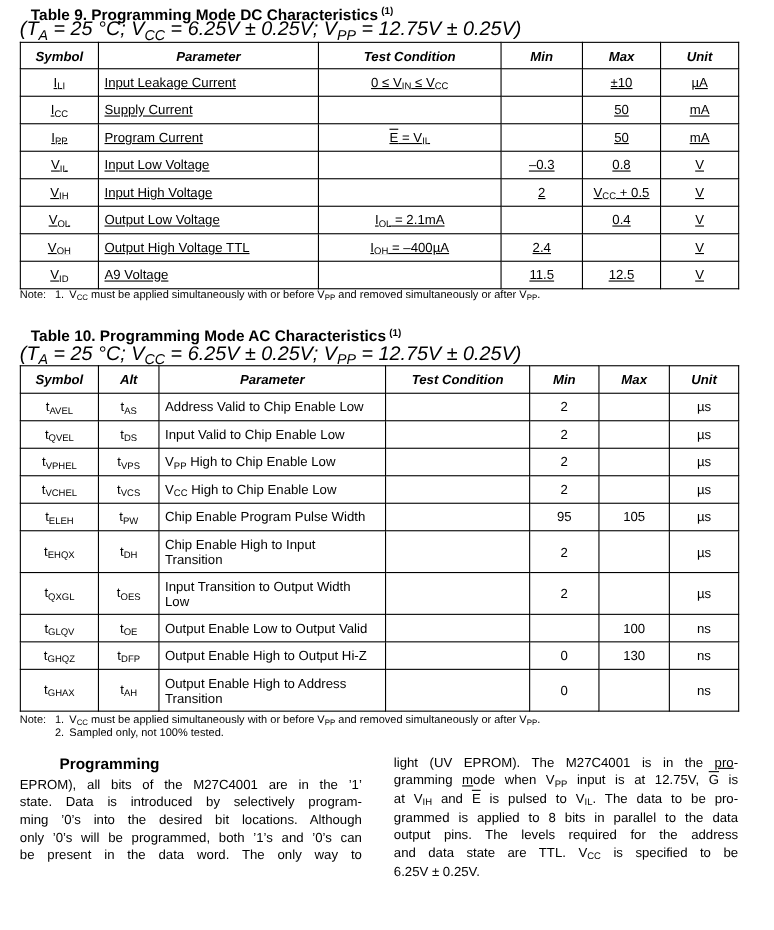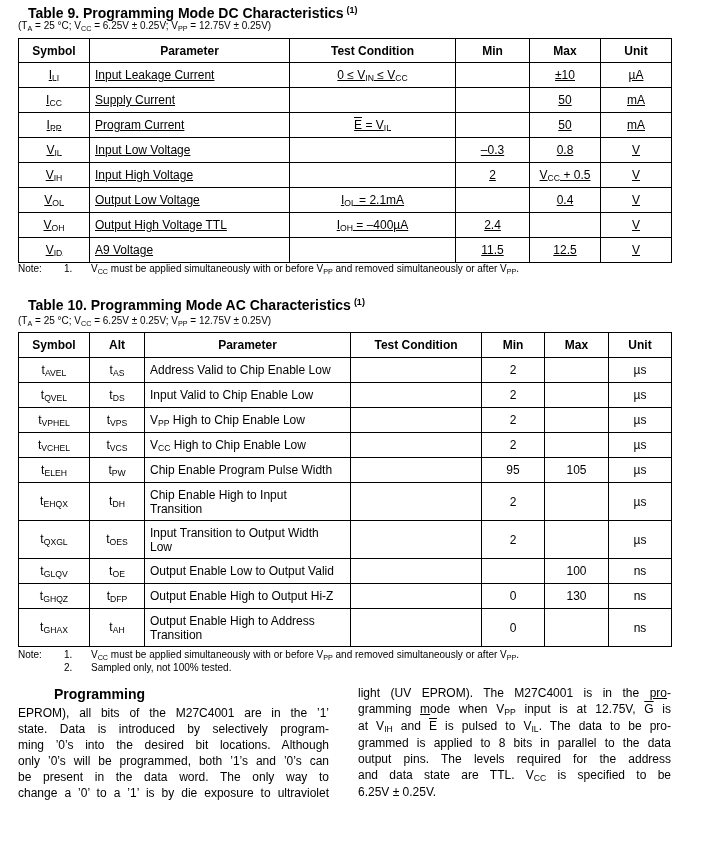--- a/index.html
+++ b/index.html
@@ -2,39 +2,39 @@
 <html><head>
 <meta charset="utf-8">
 <style>
   html, body { margin: 0; padding: 0; }
   body {
     width: 704px; height: 845px; background: #ffffff; position: relative; overflow: hidden;
     font-family: "Liberation Sans", sans-serif; color: #000;
   }
   .tbl-title { position: absolute; left: 28px; font-size: 14px; font-weight: bold; line-height: 16px; white-space: nowrap; }
   .tbl-title .ref { font-size: 9px; position: relative; top: -5px; margin-left: 3px; }
-  .tbl-cond { position: absolute; left: 18px; font-size: 10px; line-height: 16px; white-space: nowrap; }
+  .tbl-cond { position: absolute; left: 18px; font-size: 18px; line-height: 16px; white-space: nowrap; font-style: italic; }
   .sub { font-size: 0.72em; position: relative; top: 0.28em; }
   .over { text-decoration: overline; }
   .u { text-decoration: underline; }
 
   table.spec { position: absolute; left: 18px; border-collapse: collapse; table-layout: fixed; width: 653px; font-size: 12px; }
   table.spec th, table.spec td { border: 1px solid #000; padding: 0; text-align: center; vertical-align: middle; line-height: 14px; white-space: nowrap; overflow: hidden; }
-  table.spec th { font-weight: bold; }
+  table.spec th { font-weight: bold; font-style: italic; }
   table.spec td.param { text-align: left; padding-left: 5px; }
   #t9 { top: 38px; }
   #t9 tr.hdr { height: 24px; }
   #t9 tr.row { height: 25px; text-decoration: underline; }
   #t10 { top: 332px; }
   #t10 tr.hdr { height: 25px; }
   #t10 tr.row { height: 25px; }
   #t10 tr.row.tall { height: 38px; margin-top: 44px; }
 
   .notes { position: absolute; left: 18px; font-size: 10px; line-height: 12px; white-space: nowrap; }
-  .note-line { display: flex; gap: 14px; }
+  .note-line { display: flex; }
   .note-label { display: inline-block; width: 32px; }
   .note-num { display: inline-block; width: 13px; }
 
   .sec-head { position: absolute; left: 18px; top: 686px; font-size: 14px; font-weight: bold; line-height: 16px; padding-left: 36px; }
   .col { position: absolute; }
   .col .ln { font-size: 12px; line-height: 16px; text-align: justify; text-align-last: justify; }
   .col .ln.last { text-align-last: left; }
   #col-left { left: 18px; top: 705px; width: 311px; }
   #col-right { left: 358px; top: 685px; width: 313px; }
 </style>
@@ -275,21 +275,20 @@
     </div>
   </div>
 
 <div class="sec-head">Programming</div>
 <div class="col" id="col-left">
     <div class="ln"><span>EPROM), all bits of the M27C4001 are in the ’1’</span></div>
     <div class="ln"><span>state. Data is introduced by selectively program-</span></div>
     <div class="ln"><span>ming ’0’s into the desired bit locations. Although</span></div>
     <div class="ln"><span>only ’0’s will be programmed, both ’1’s and ’0’s can</span></div>
     <div class="ln"><span>be present in the data word. The only way to</span></div>
-    <div class="ln"><span>change a ’0’ to a ’1’ is by die exposure to ultraviolet</span></div>
   </div>
 <div class="col" id="col-right">
     <div class="ln"><span>light (UV EPROM). The M27C4001 is in the </span><span class="u">pro</span><span>-</span></div>
     <div class="ln"><span>gramming </span><span class="u">m</span><span>ode when V</span><span class="sub">PP</span><span> input is at 12.75V, </span><span class="over">G</span><span> is</span></div>
     <div class="ln"><span>at V</span><span class="sub">IH</span><span> and </span><span class="over">E</span><span> is pulsed to V</span><span class="sub">IL</span><span>. The data to be pro-</span></div>
     <div class="ln"><span>grammed is applied to 8 bits in parallel to the data</span></div>
     <div class="ln"><span>output pins. The levels required for the address</span></div>
     <div class="ln"><span>and data state are TTL. V</span><span class="sub">CC</span><span> is specified to be</span></div>
     <div class="ln last"><span>6.25V ± 0.25V.</span></div>
   </div>

